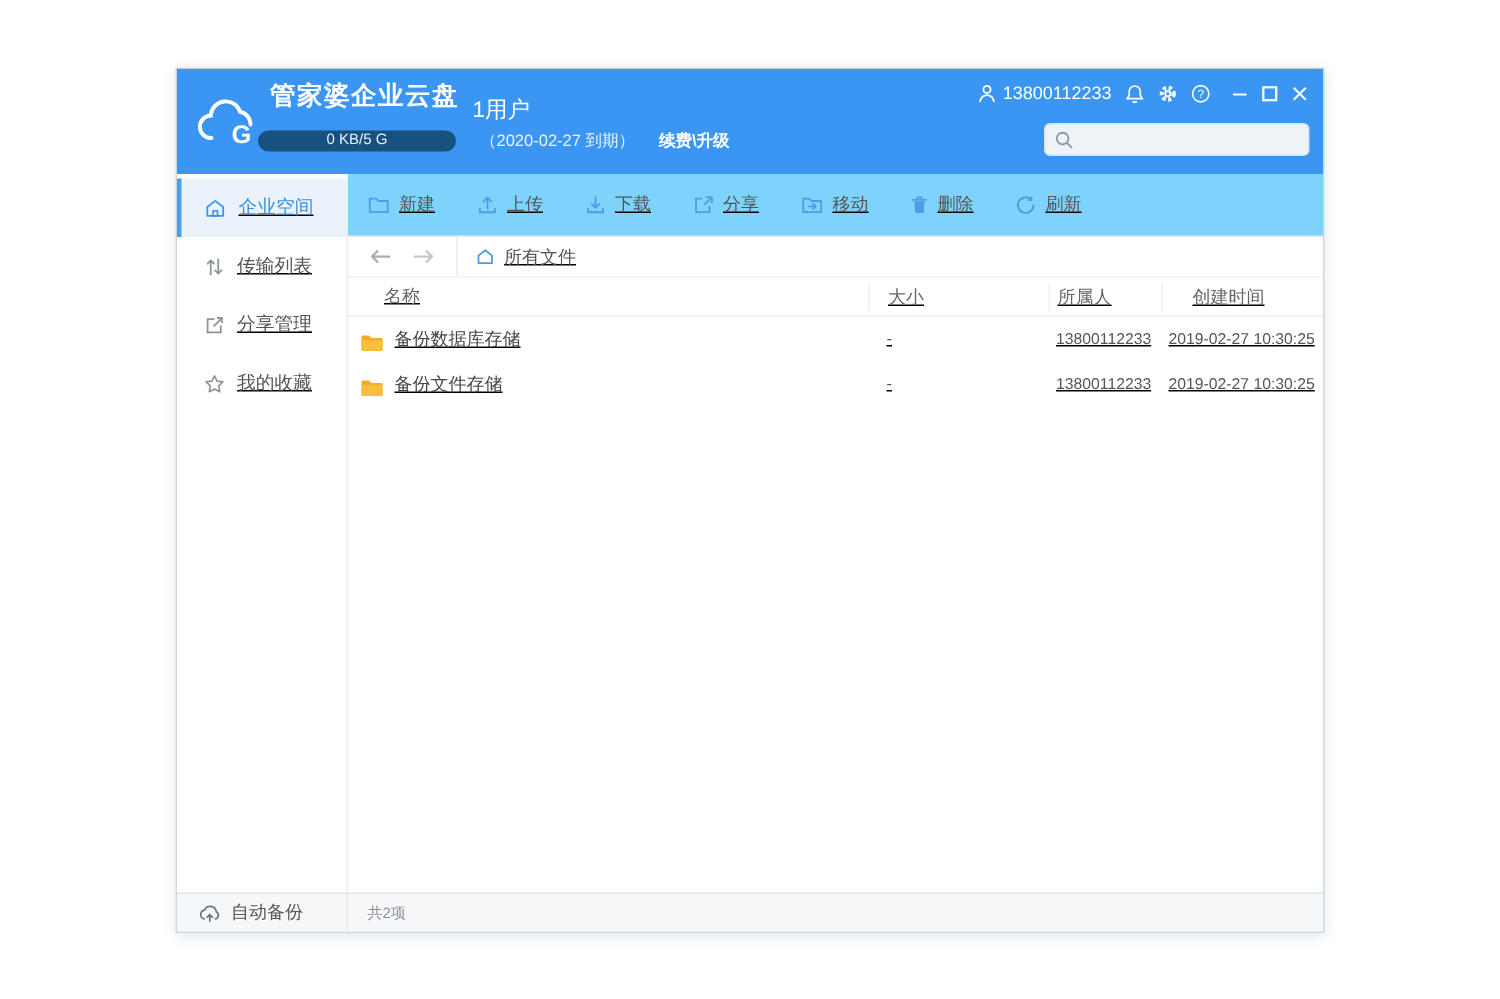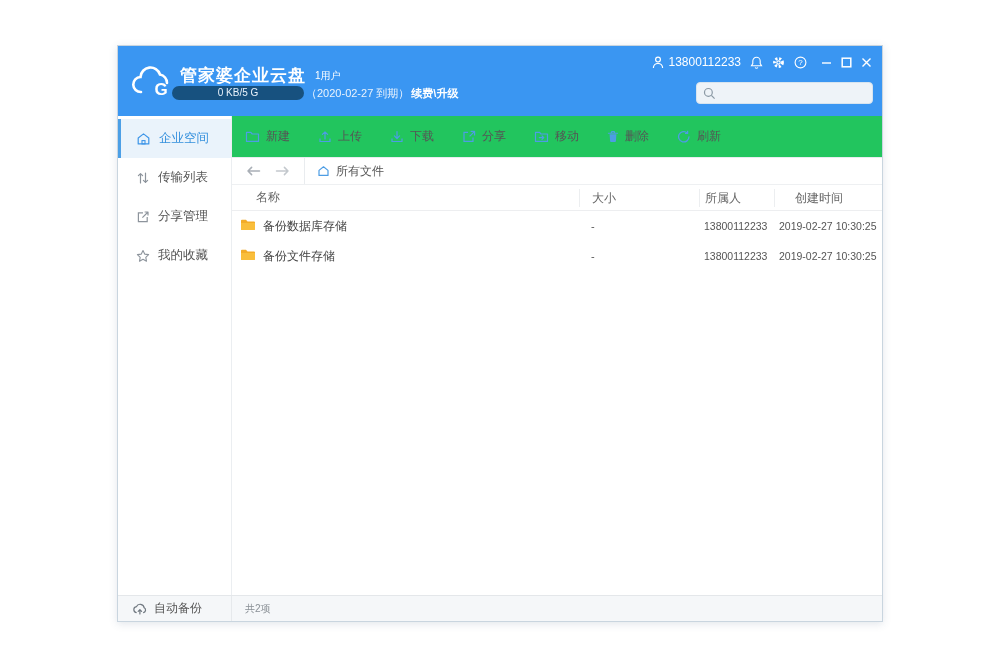--- a/index.html
+++ b/index.html
@@ -7,50 +7,50 @@
   .stage { position:relative; width:1000px; height:666px; background:#fff; overflow:hidden; }
 
   
   .window { position:absolute; left:117px; top:45px; width:766px; height:577px;
             background:#fff; border:1px solid #c9d5df; box-shadow:0 2px 8px rgba(60,90,120,.15);
             display:flex; flex-direction:column; }
 
   
   .header { position:relative; height:70px; background:#3A96F2; flex:0 0 auto; color:#fff; }
   .logo { position:absolute; left:13px; top:17px; }
-  .title-row { position:absolute; left:62px; top:18px; display:flex; align-items:center; gap:9px; }
+  .title-row { position:absolute; left:62px; top:6px; display:flex; align-items:flex-start; gap:9px; }
   .app-title { font-size:17px; font-weight:bold; letter-spacing:1px; }
-  .user-count { font-size:10px; }
-  .sub-row { position:absolute; left:54px; top:40px; display:flex; gap:2px; }
+  .user-count { font-size:15px;margin-top:12px; }
+  .sub-row { position:absolute; left:54px; top:40px; display:flex; align-items:center; gap:16px; }
   .storage-pill { width:132px; height:14px; background:#17517F; border-radius:7px;
                   font-size:10px; color:#e9f2fb; text-align:center; line-height:14px; }
   .expiry { font-size:11px; color:#eaf3fd; }
   .renew { font-size:11px; color:#ffffff; cursor:pointer; font-weight:bold; }
   .account-row { position:absolute; right:10px; top:8px; display:flex; align-items:center; gap:9px; height:16px; }
   .account-row svg { display:block; }
   .acct { display:flex; align-items:center; gap:4px; font-size:12px; }
   .winbtn { display:flex; align-items:center; }
   .winbtn.first { margin-left:5px; }
   .search { position:absolute; right:9px; top:36px; width:177px; height:22px; background:#eef3f8;
             border:1px solid #d7e4ef; border-radius:4px; display:flex; align-items:center; padding:0 6px; gap:4px; }
   .search input { border:none; outline:none; background:transparent; flex:1; font-size:12px; color:#444; min-width:0; }
 
   
-  .body { flex:1 1 auto; display:flex; min-height:0; }
+  .body { flex:1 1 auto; display:flex; min-height:0;text-decoration:underline; }
   .sidebar { width:114px; flex:0 0 auto; background:#fff; border-right:1px solid #ebeef1; padding-top:3px; }
   .side-item { height:39px; display:flex; align-items:center; gap:8px; padding-left:15px;
                font-size:12.5px; color:#555; cursor:pointer; border-left:3px solid transparent; }
   .side-item .ic { color:#8d949c; display:flex; }
   .side-item.active { background:#EAF3FB; border-left:3px solid #4C9FE6; color:#3590DD; }
   .side-item.active .ic { color:#3D95E8; }
 
   .main { flex:1 1 auto; display:flex; flex-direction:column; min-width:0; }
 
   
-  .toolbar { height:42px; background:#22c55e; border-bottom:1px solid #e8ecef;
+  .toolbar { height:42px; background:#7dd3fc; border-bottom:1px solid #e8ecef;
              display:flex; align-items:center; padding-left:13px; flex:0 0 auto; }
   .tbtn { display:flex; align-items:center; gap:6px; font-size:12px; color:#555;
           margin-right:28px; cursor:pointer; background:none; border:none; font-family:inherit; }
   .tbtn .ic { color:#4D9DE4; display:flex; }
 
   
   .crumbbar { height:27px; background:#fff; border-bottom:1px solid #eef0f2; display:flex; align-items:center; flex:0 0 auto; }
   .nav-arrows { display:flex; align-items:center; gap:14px; padding:0 13px; height:100%; }
   .nav-arrow { display:flex; cursor:pointer; }
   .crumb-loc { display:flex; align-items:center; gap:6px; padding-left:12px; height:100%;
@@ -59,21 +59,21 @@
 
   
   .filetable { flex:1 1 auto; display:flex; flex-direction:column; overflow:hidden; }
   .thead { height:26px; display:flex; align-items:center; font-size:12px; color:#666; border-bottom:1px solid #edeef0; flex:0 0 auto; }
   .col-name { width:347px; padding-left:24px; flex:0 0 auto; }
   .col-size { width:120px; padding-left:12px; flex:0 0 auto; }
   .col-owner { width:75px; padding-left:5px; flex:0 0 auto; }
   .col-created { flex:1 1 auto; padding-left:20px; }
   .thead .col-size, .thead .col-owner, .thead .col-created { border-left:1px solid #eceef0; height:18px; line-height:18px; }
   .trow { height:30px; display:flex; align-items:center; cursor:pointer; }
-  .cell-name { width:347px; padding-left:8px; flex:0 0 auto; display:flex; align-items:flex-start; gap:7px; font-size:12px; color:#444; }
+  .cell-name { width:347px; padding-left:8px; flex:0 0 auto; display:flex; align-items:flex-end; gap:7px; font-size:12px; color:#444; }
   .cell-size { width:120px; padding-left:12px; flex:0 0 auto; font-size:11px; color:#555; }
   .cell-owner { width:75px; padding-left:5px; flex:0 0 auto; font-size:10.5px; color:#555; }
   .cell-created { flex:1 1 auto; padding-left:5px; font-size:10.5px; color:#555; white-space:nowrap; }
 
   
   .statusbar { height:26px; flex:0 0 auto; background:#F5F7F9; border-top:1px solid #e4e7ea; display:flex; }
   .status-left { width:114px; flex:0 0 auto; border-right:1px solid #e6e9ec; display:flex; align-items:center; gap:7px;
                  padding-left:14px; font-size:12px; color:#555; cursor:pointer; }
   .status-left .ic { color:#707880; display:flex; }
   .status-right { flex:1; display:flex; align-items:center; padding-left:13px; font-size:10px; color:#8a9096; }

